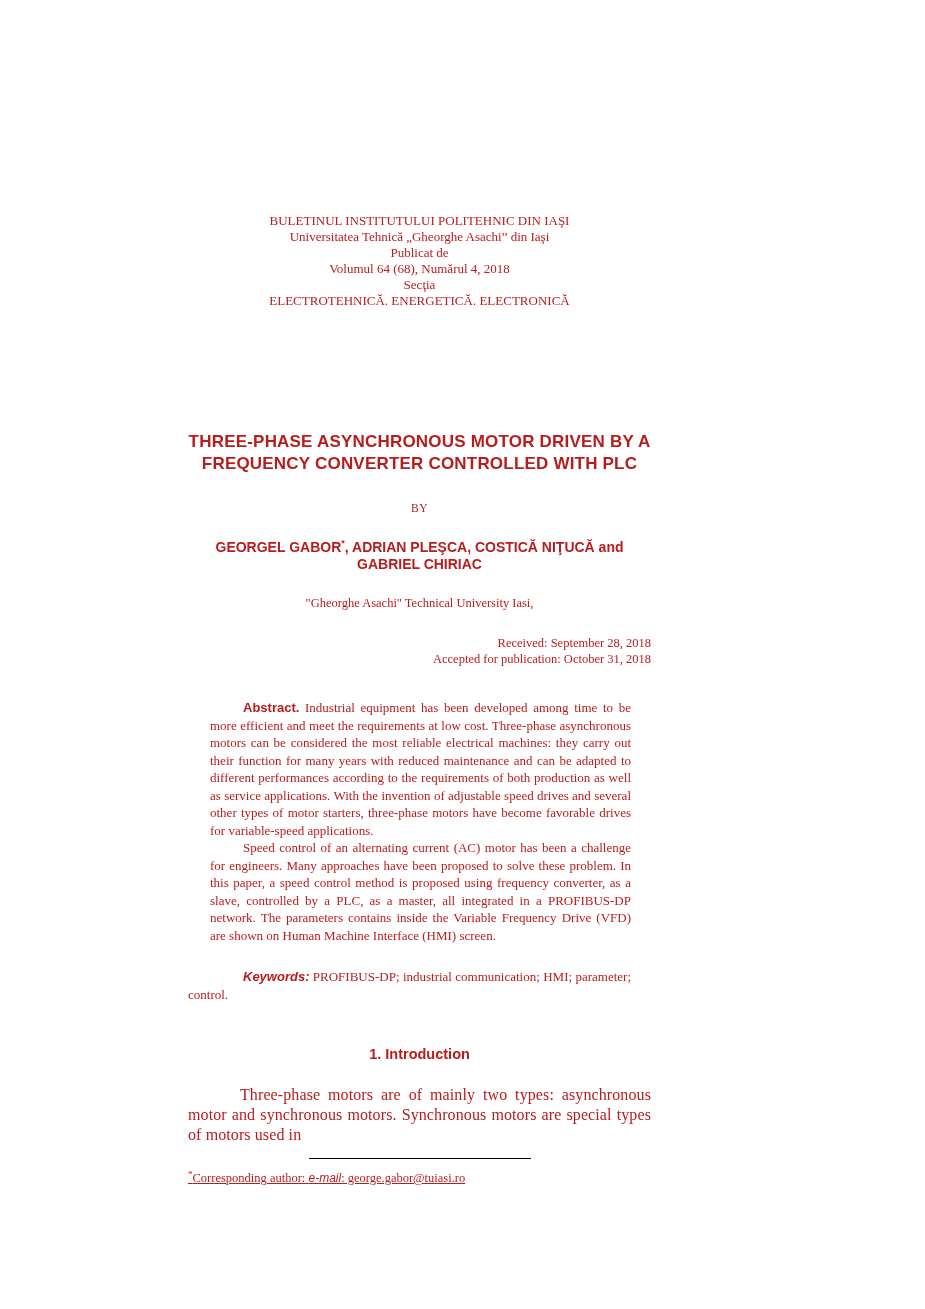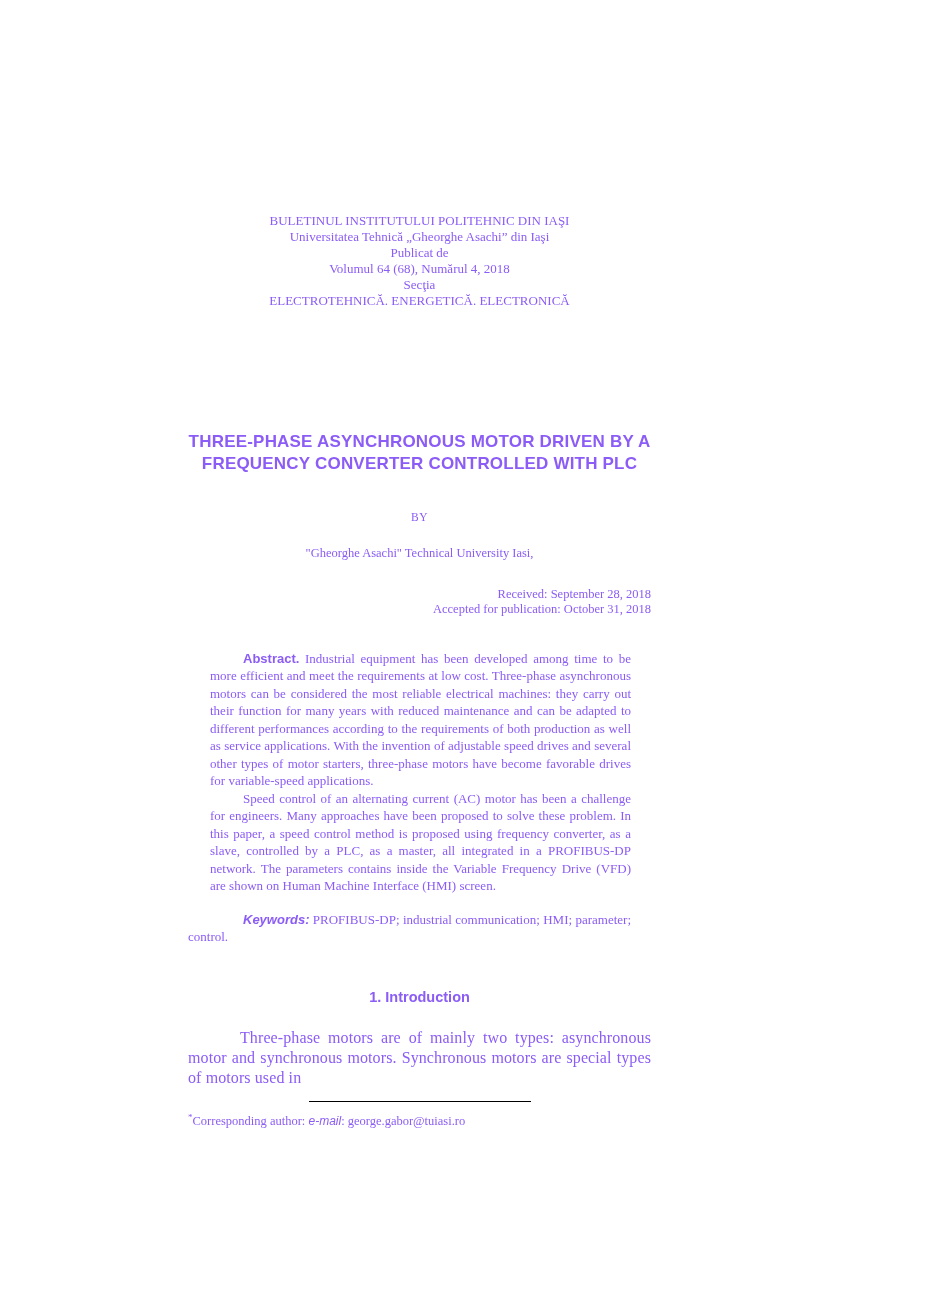--- a/index.html
+++ b/index.html
@@ -8,21 +8,21 @@
     background: #ffffff;
   }
   .page {
     position: relative;
     width: 838px;
     height: 1309px;
     background: #ffffff;
     box-sizing: border-box;
     padding: 213px 187px 16px 188px;
     font-family: "Liberation Serif", serif;
-    color: #8b5cf6;
+    color: #b91c1c;
     overflow: hidden;
   }
 
   
   .journal-header {
     text-align: center;
     font-size: 13px;
     line-height: 16px;
   }
   .journal-header .jh-line { white-space: nowrap; }
@@ -33,21 +33,21 @@
     text-align: center;
     font-family: Liberation Sans, sans-serif;
     font-weight: bold;
     font-size: 17px;
     line-height: 22px;
     letter-spacing: 0.2px;
   }
 
   
   .byline {
-    margin-top: 36px;
+    margin-top: 27px;
     text-align: center;
     font-size: 11.5px;
     letter-spacing: 0.5px;
   }
 
   
   .authors {
     margin-top: 21px;
     text-align: center;
     font-family: "Liberation Sans", sans-serif;
@@ -88,21 +88,21 @@
     margin: 0;
     text-indent: 33px;
   }
   .abstract p + p { margin-top: 0; }
   .abstract .abs-label {
     font-family: "Liberation Sans", sans-serif;
     font-weight: bold;
     font-size: 13px;
   }
   .keywords {
-    margin-top: 16px;
+    margin-top: 24px;
     padding: 0 20px 0 0;
     font-size: 13px;
     line-height: 17.5px;
     text-align: justify;
   }
   .keywords .kw-indent { text-indent: 55px; margin: 0; }
   .kw-label {
     font-family: "Liberation Sans", sans-serif;
     font-weight: bold;
     font-style: italic;
@@ -133,20 +133,21 @@
     margin-top: 13px;
     width: 222px;
     border: 0;
     border-top: 1px solid #000;
     height: 0;
   }
   .footnote {
     margin-top: 6px;
     font-size: 12.5px;
     line-height: 15px;
+    text-decoration: underline;
   }
   .footnote sup {
     font-size: 9px;
     vertical-align: super;
   }
   .footnote .email-word {
     font-family: "Liberation Sans", sans-serif;
     font-style: italic;
     font-size: 12px;
   }
@@ -162,20 +163,21 @@
     <div class="jh-line">Publicat de</div>
     <div class="jh-line">Volumul 64 (68), Numărul 4, 2018</div>
     <div class="jh-line">Secţia</div>
     <div class="jh-line">ELECTROTEHNICĂ. ENERGETICĂ. ELECTRONICĂ</div>
   </header>
 
   <h1 class="title">THREE-PHASE ASYNCHRONOUS MOTOR DRIVEN BY A FREQUENCY CONVERTER CONTROLLED WITH PLC</h1>
 
   <div class="byline">BY</div>
 
+  <div class="authors"><span>GEORGEL GABOR</span><sup>*</sup><span>, ADRIAN PLEŞCA, COSTICĂ NIŢUCĂ and</span><br><span>GABRIEL CHIRIAC</span></div>
 
   <div class="affiliation">
     <div>"Gheorghe Asachi" Technical University Iasi,</div>
   </div>
 
   <div class="dates">
     <div>Received: September 28, 2018</div>
     <div>Accepted for publication: October 31, 2018</div>
   </div>
 

